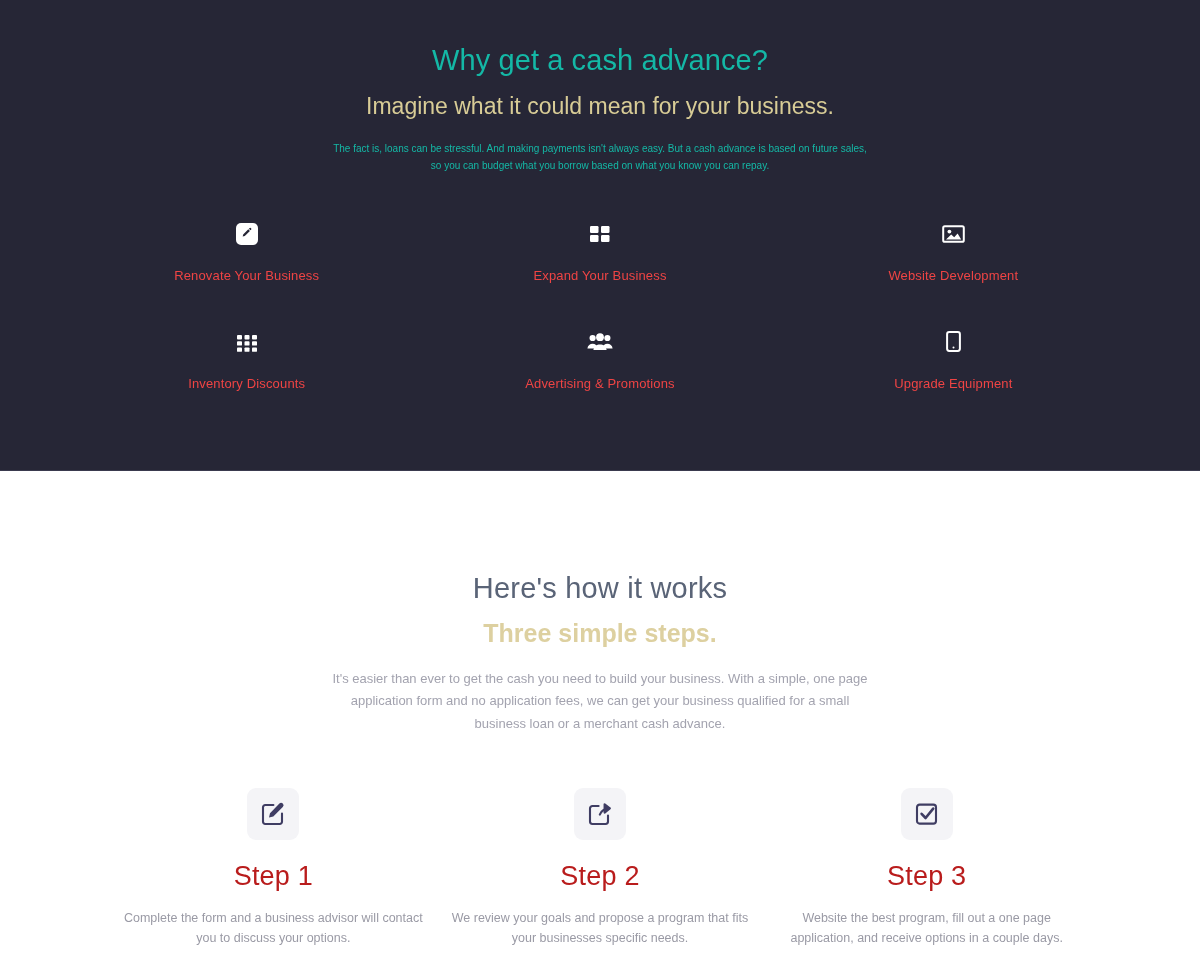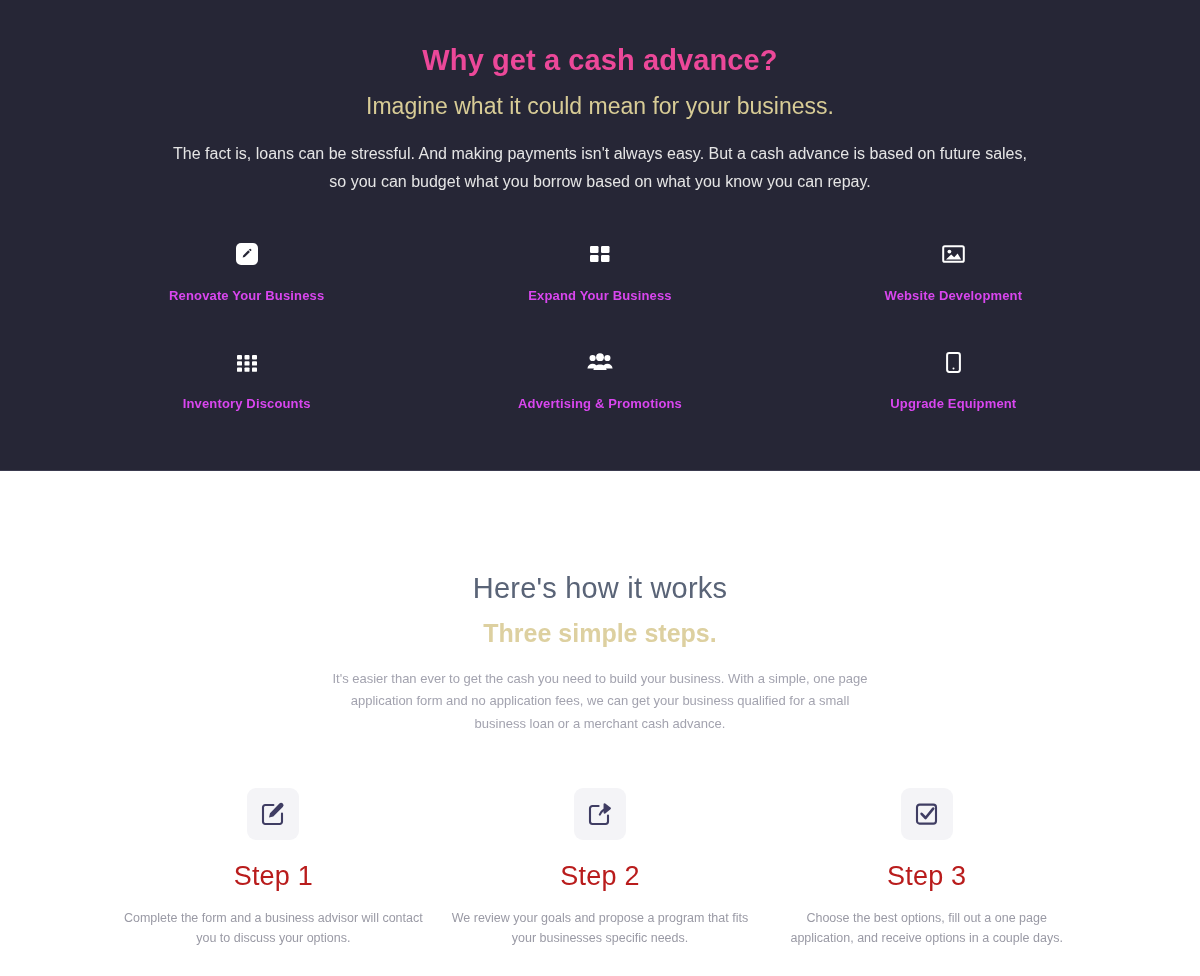--- a/index.html
+++ b/index.html
@@ -17,40 +17,40 @@
     width:1200px;
     height:471px;
     background:#262636;
     border-bottom:1px solid #3a3a4e;
     padding-top:42px;
     position:relative;
   }
 
   .hero-title {
     text-align:center;
-    color:#ec4899;
+    color:#14b8a6;
     font-size:29px;
-    font-weight:bold;
+    font-weight:normal;
     letter-spacing:.1px;
     line-height:1.25;
   }
 
   .hero-subtitle {
     text-align:center;
     color:#d8cc96;
     font-size:23px;
     font-weight:normal;
     margin-top:14px;
     line-height:1.3;
   }
 
   .hero-body {
     text-align:center;
-    color:#e5e5e5;
-    font-size:16px;
+    color:#14b8a6;
+    font-size:10px;
     line-height:1.72;
     margin-top:18px;
   }
 
   
   .feature-grid {
     display:grid;
     grid-template-columns:repeat(3, 1fr);
     row-gap:44px;
     margin-top:44px;
@@ -62,25 +62,24 @@
     align-items:center;
   }
   .feature-icon {
     height:30px;
     display:flex;
     align-items:center;
     justify-content:center;
   }
   .feature-label {
     margin-top:19px;
-    color:#d946ef;
+    color:#ef4444;
     font-size:13px;
     letter-spacing:.15px;
     text-align:center;
-    font-weight:bold;
   }
 
   
   .tile-white {
     width:22px; height:22px;
     background:#ffffff;
     border-radius:5px;
     display:flex; align-items:center; justify-content:center;
   }
 
@@ -279,19 +278,19 @@
 
     <div class="step">
       <div class="step-tile">
         <svg width="26" height="26" viewBox="0 0 26 26" fill="none" stroke="#3f3d63" stroke-width="2.1" stroke-linecap="round" stroke-linejoin="round">
           <rect x="3" y="3.6" width="19" height="19" rx="2.6"></rect>
           <path d="M7.6 12.8l4 4.2 7.6-9.4" stroke-width="2.6"></path>
         </svg>
       </div>
       <div class="step-title">Step 3</div>
       <div class="step-desc">
-        <span>Choose the best options, fill out a one page</span>
+        <span>Website the best program, fill out a one page</span>
         <span>application, and receive options in a couple days.</span>
       </div>
     </div>
 
   </div>
 </section>
 
 </body></html>

